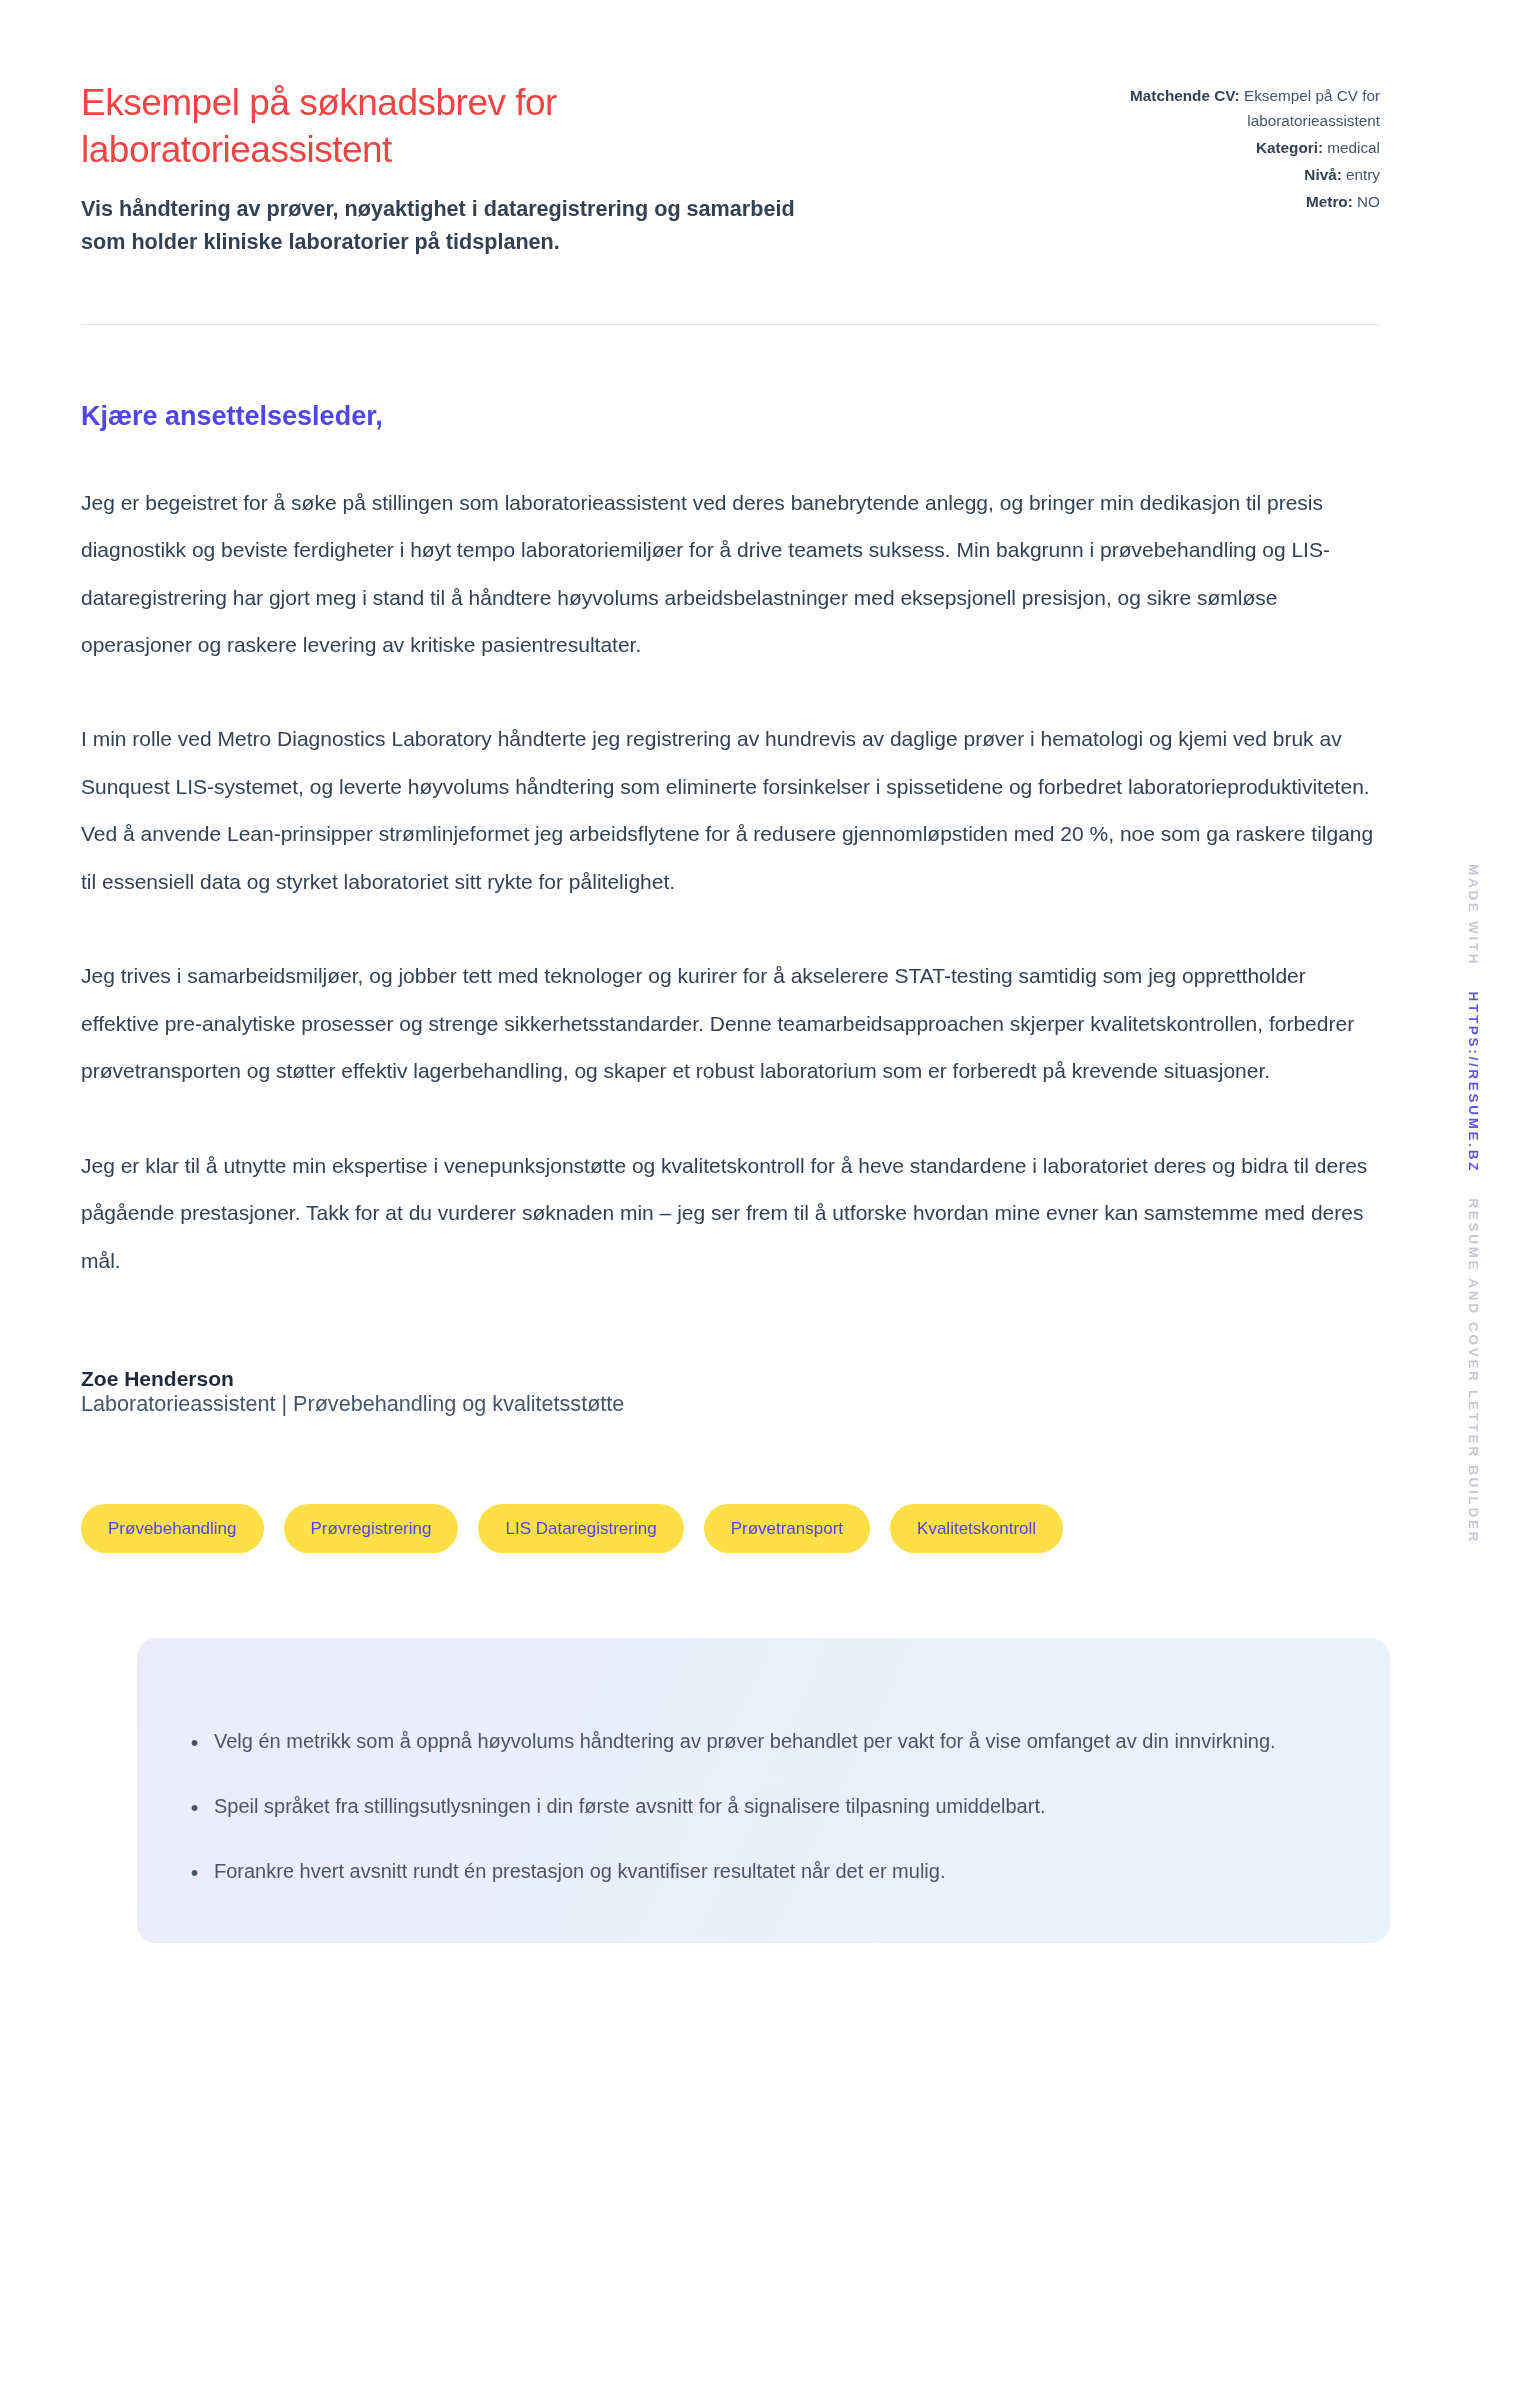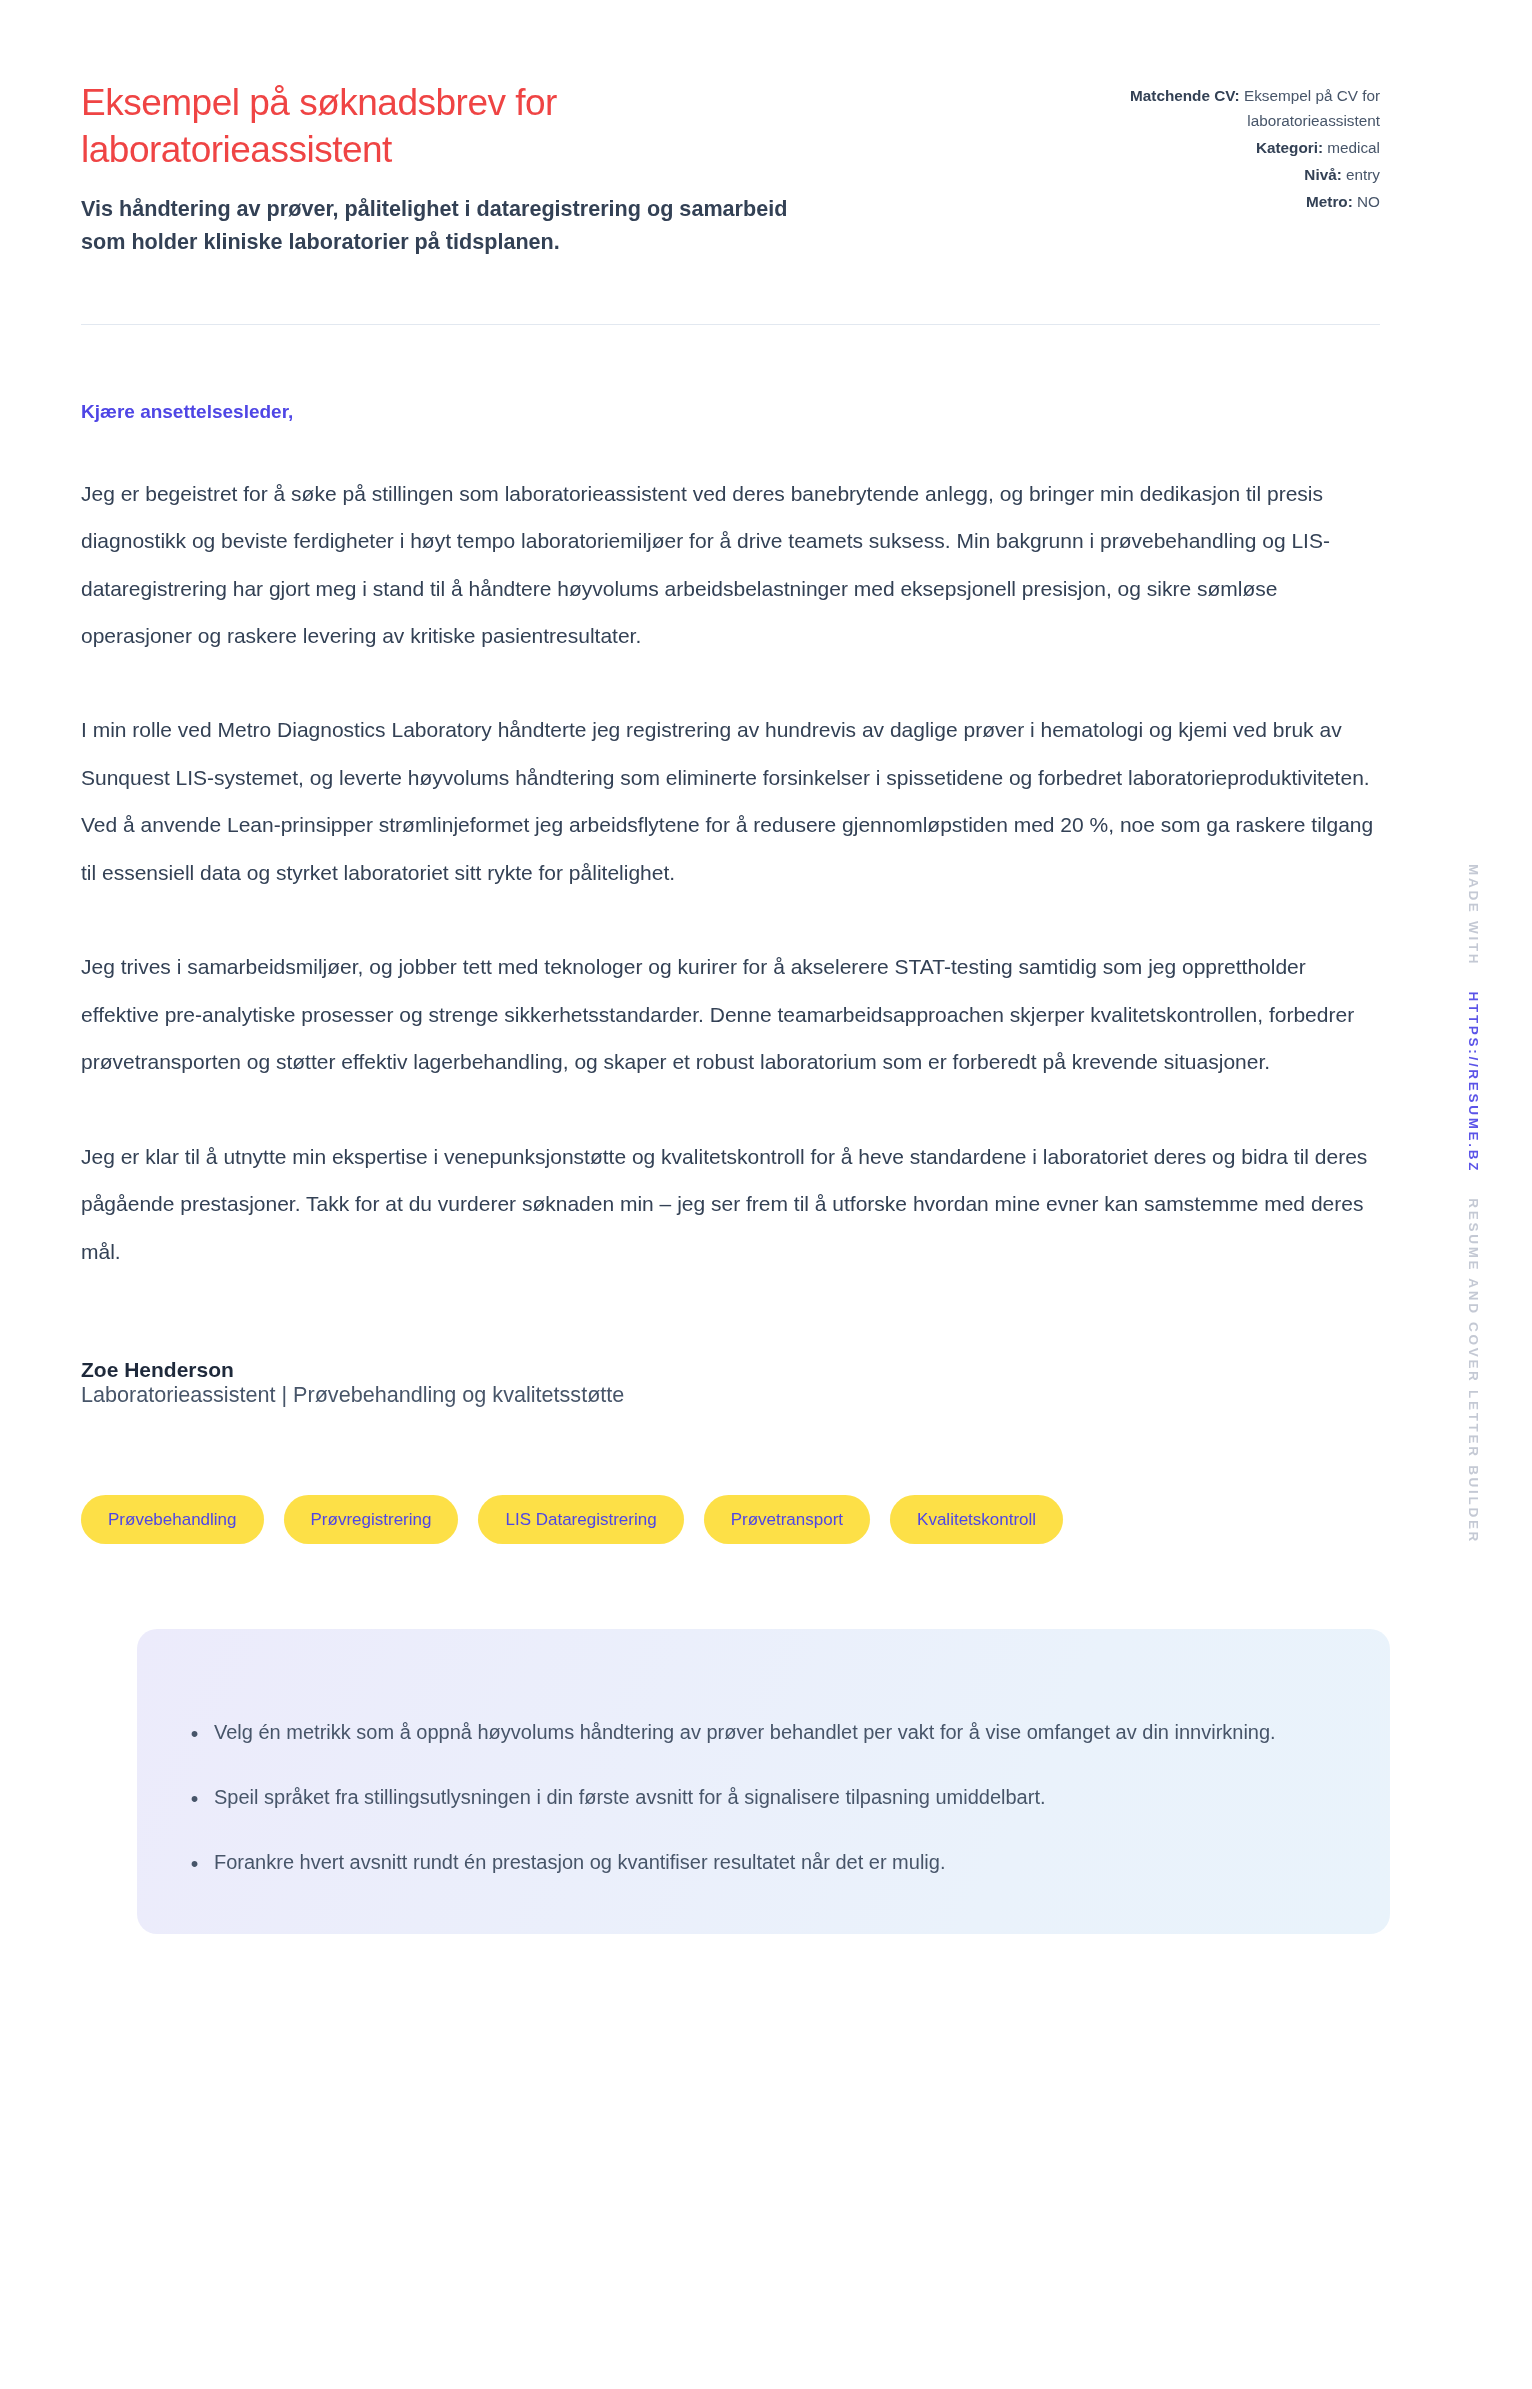--- a/index.html
+++ b/index.html
@@ -55,21 +55,21 @@
   .divider {
     border: none;
     border-top: 1.8px solid #e2e8f0;
     margin-top: 65px;
   }
 
   
   .greeting {
     margin-top: 76px;
     color: #4f46e5;
-    font-size: 19px;
+    font-size: 27px;
     font-weight: bold;
   }
   .paragraph {
     margin-top: 47px;
     font-size: 21px;
     line-height: 2.26;
     color: #334155;
     max-width: 1298px;
   }
   .signature { margin-top: 83px; }
@@ -160,21 +160,21 @@
   .wm-gap { padding: 12.6px 0; display: inline-block; }
 </style>
 </head>
 <body>
 
 <div class="page">
 
   <div class="header">
     <div class="header-left">
       <h1 class="title">Eksempel på søknadsbrev for laboratorieassistent</h1>
-      <div class="subtitle">Vis håndtering av prøver, pålitelighet i dataregistrering og samarbeid som holder kliniske laboratorier på tidsplanen.</div>
+      <div class="subtitle">Vis håndtering av prøver, nøyaktighet i dataregistrering og samarbeid som holder kliniske laboratorier på tidsplanen.</div>
     </div>
     <div class="meta">
       <div class="meta-row"><strong>Matchende CV:</strong> <span>Eksempel på CV for laboratorieassistent</span></div>
       <div class="meta-row"><strong>Kategori:</strong> <span>medical</span></div>
       <div class="meta-row"><strong>Nivå:</strong> <span>entry</span></div>
       <div class="meta-row"><strong>Metro:</strong> <span>NO</span></div>
     </div>
   </div>
 
   <hr class="divider">

